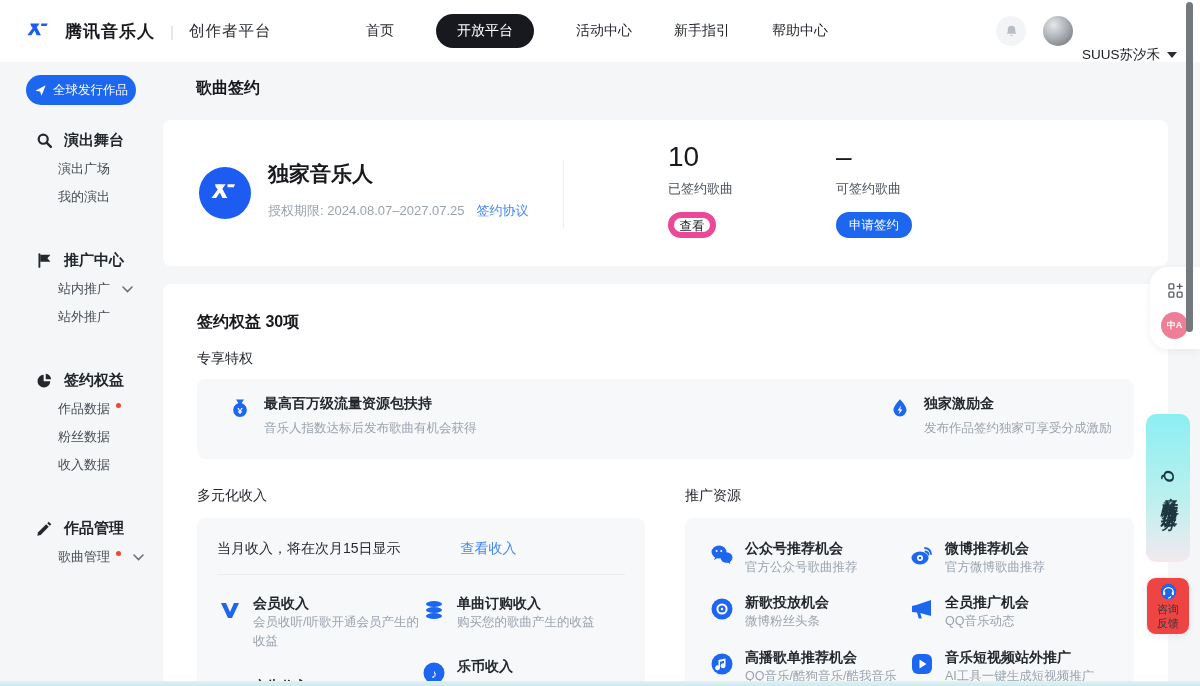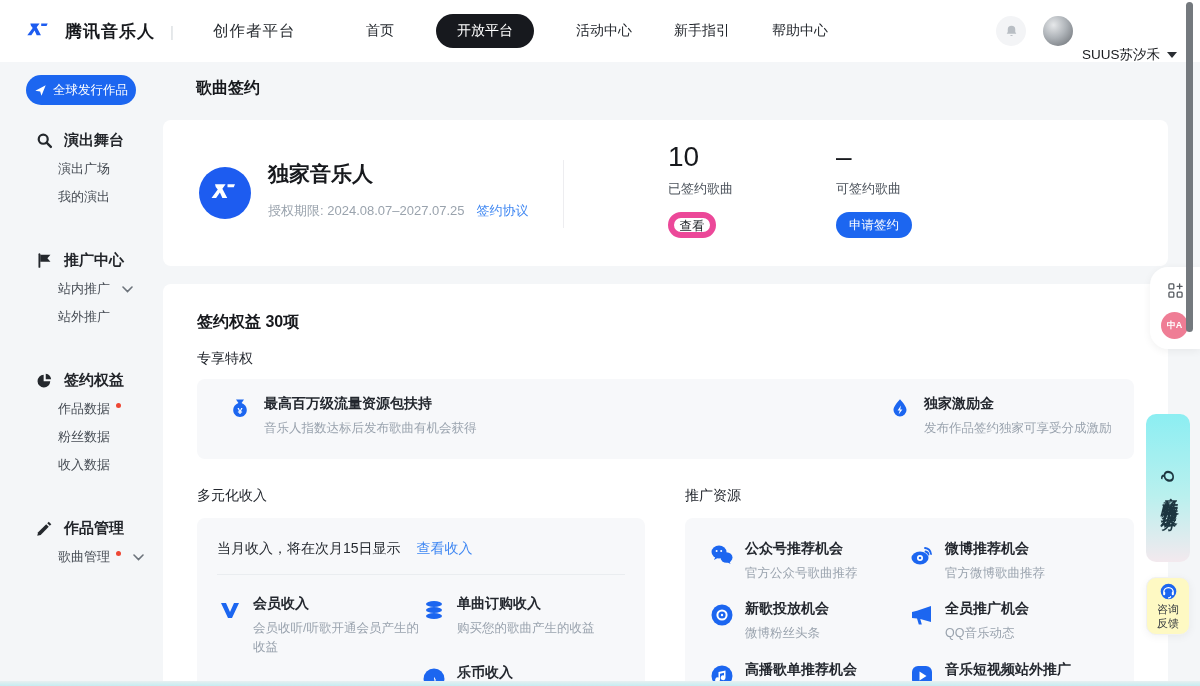--- a/index.html
+++ b/index.html
@@ -5,21 +5,21 @@
   * { margin:0; padding:0; box-sizing:border-box; }
   html,body { width:1200px; height:686px; overflow:hidden; }
   body { font-family:"Liberation Sans","DejaVu Sans",sans-serif; background:#f4f6f8; position:relative; color:#1b1f24; }
 
   
   .header { position:absolute; left:0; top:0; width:1200px; height:62px; background:#fff; z-index:5; }
   .brand { position:absolute; left:26px; top:0; height:62px; display:flex; align-items:center; gap:13px; }
   .brand-glyph { width:26px; height:26px; }
   .brand-name { font-size:17px; font-weight:700; color:#17191d; letter-spacing:1px; }
   .brand-sep { color:#d8dce0; font-size:15px; margin:0 2px; }
-  .brand-suffix { font-size:15.5px; color:#2a2e33; letter-spacing:1px;margin-left:24px; }
+  .brand-suffix { font-size:15.5px; color:#2a2e33; letter-spacing:1px; }
   .topnav { position:absolute; left:366px; top:0; height:62px; display:flex; align-items:center; gap:42px; }
   .topnav-item { font-size:14px; color:#1f2329; cursor:pointer; white-space:nowrap; }
   .topnav-item.active { background:#17191e; color:#fff; padding:8px 21px; border-radius:17px; }
   .bell-btn { position:absolute; left:996px; top:16px; width:30px; height:30px; border-radius:50%; background:#f3f4f6; display:flex; align-items:center; justify-content:center; }
   .avatar { position:absolute; left:1043px; top:16px; width:30px; height:30px; border-radius:50%;
             background:radial-gradient(circle at 35% 30%, #e6e8ea 0%, #aeb3b8 45%, #65696e 100%); }
   .user-name { position:absolute; left:1082px; top:0; height:62px; display:flex; align-items:center; gap:7px; font-size:13.5px; color:#17191d;margin-top:24px; }
   .caret-down { width:0; height:0; border-left:5px solid transparent; border-right:5px solid transparent; border-top:6px solid #2a2e33; }
 
   
@@ -60,39 +60,39 @@
   .priv-item.p1 { left:30px; } .priv-item.p2 { left:690px; }
   .feat-title { font-size:14px; font-weight:700; color:#23272e; }
   .feat-desc { font-size:12.5px; color:#9aa3ae; margin-top:7px; }
   .icon26 { width:26px; height:26px; flex:0 0 26px; margin-top:2px; }
 
   .sections { display:flex; gap:40px; margin-top:28px; }
   .sec-col1 { width:448px; } .sec-col2 { width:449px; }
   .sec-head { font-size:14px; font-weight:500; color:#23272e; margin-bottom:13px; }
   .panel { background:#f7f8fa; border-radius:8px; }
   .income-panel { padding:22px 20px; height:240px; }
-  .notice-row { font-size:14px; color:#262a30; display:flex; align-items:center; }
+  .notice-row { font-size:14px; color:#262a30; display:flex; align-items:center;gap:44px; }
   .view-income { margin-left:16px; font-size:14px; font-weight:500; }
   .income-hr { border:none; border-top:1px solid #eaedf0; margin:16px 0 20px 0; }
   .income-cols { display:flex; }
   .income-col { width:206px; display:flex; flex-direction:column; gap:26px; }
   .item { display:flex; gap:10px; }
   .item-title { font-size:14px; font-weight:700; color:#23272e; }
-  .item-desc { font-size:12.5px; color:#9aa3ae; margin-top:6px; max-width:166px; line-height:1.55; }
+  .item-desc { font-size:12.5px; color:#9aa3ae; margin-top:0; max-width:166px; line-height:1.55; }
   .promo-panel { padding:22px 24px; height:240px; display:grid; grid-template-columns:200px 1fr; row-gap:17px; align-content:start; }
 
   
   .tools-tray { position:absolute; right:0; top:267px; width:50px; height:82px; background:#fff; border-radius:18px 0 0 18px; box-shadow:0 2px 8px rgba(0,0,0,.06); z-index:6; }
   .apps-btn { position:absolute; right:11px; top:276px; width:28px; height:28px; border-radius:50%; background:#fff; display:flex; align-items:center; justify-content:center; z-index:7; cursor:pointer; }
   .translate-btn { position:absolute; right:12px; top:312px; width:27px; height:27px; border-radius:50%; background:#ef7d95; color:#fff; display:flex; align-items:center; justify-content:center; font-size:9px; font-weight:700; z-index:7; cursor:pointer; }
   .promo-banner { position:absolute; left:1146px; top:414px; width:44px; height:148px; border-radius:10px;
                   background:linear-gradient(180deg,#8ceef2 0%,#b9f0ee 55%,#f3e9ee 100%);
                   display:flex; align-items:center; justify-content:center; z-index:6; cursor:pointer; }
   .promo-banner span { writing-mode:vertical-rl; font-style:italic; font-weight:700; font-size:15.5px; letter-spacing:3px; color:#1d3640; }
-  .feedback-card { position:absolute; left:1146px; top:577px; width:44px; height:58px; background:#fef9c3; border:1px solid #f0f1f3; border-radius:10px;
+  .feedback-card { position:absolute; left:1146px; top:577px; width:44px; height:58px; background:#ef4444; border:1px solid #f0f1f3; border-radius:10px;
                    box-shadow:0 2px 8px rgba(0,0,0,.05); display:flex; flex-direction:column; align-items:center; justify-content:center; gap:2px; z-index:6; cursor:pointer; }
   .feedback-card .fb-text { font-size:11px; color:#33383e; line-height:1.25; text-align:center; }
   .scroll-thumb { position:absolute; right:7px; top:2px; width:7px; height:330px; background:#74797e; border-radius:4px; z-index:9; cursor:pointer; }
   .bottom-strip { position:absolute; left:0; bottom:0; width:1200px; height:5px; background:linear-gradient(180deg,#e7f0f1,#c6ecf1); z-index:4; }
 
   svg { display:block; }
 </style>
 </head>
 <body>
 

